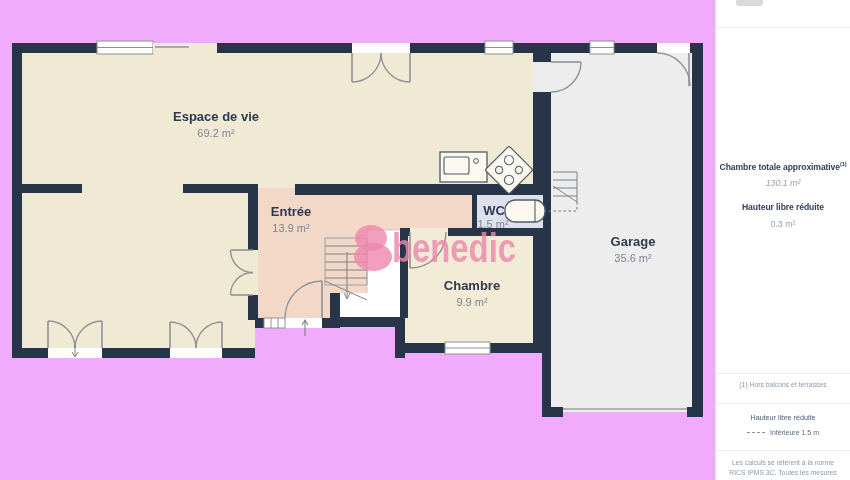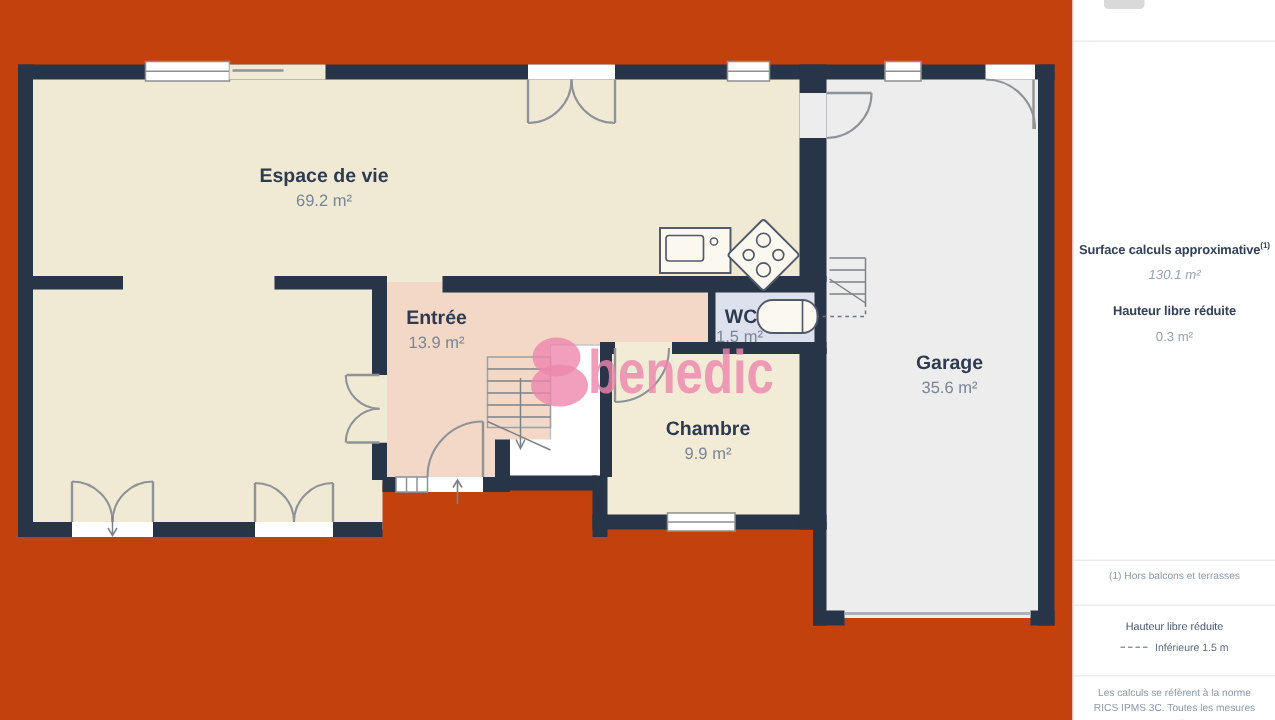--- a/index.html
+++ b/index.html
@@ -1,17 +1,17 @@
 <!DOCTYPE html>
 <html><head>
 <meta charset="utf-8">
 <style>
   html,body{margin:0;padding:0;background:#ffffff;width:850px;height:480px;overflow:hidden;
             font-family:"Liberation Sans", sans-serif;}
-  #stage{position:relative;width:850px;height:480px;background:#c2410c;}
+  #stage{position:relative;width:850px;height:480px;background:#f0abfc;}
   
   #plan{position:absolute;left:0;top:0;width:715px;height:480px;}
   .walls rect{fill:#283447;}
   .frame{fill:#ffffff;stroke:#8f8f8f;stroke-width:1;}
   .arc{fill:none;stroke:#8f9398;stroke-width:1.4;}
   .leaf{stroke:#8f9398;stroke-width:1.6;}
   .steps{stroke:#7d8287;stroke-width:1;fill:none;}
   .dash{stroke:#6d737b;stroke-width:1;stroke-dasharray:2.5 2.5;fill:none;}
   .fixture{fill:#fbf8ef;stroke:#50596a;stroke-width:1.3;}
   .room-name{font-size:13px;font-weight:bold;fill:#2d3a50;text-anchor:middle;}
@@ -201,21 +201,21 @@
       <ellipse class="wm-blob" cx="373" cy="257" rx="19" ry="14" fill="#ee87ac"></ellipse>
       <text class="wm-text" x="392" y="262" textLength="124" lengthAdjust="spacingAndGlyphs" fill="#ee87ac">benedic</text>
     </g>
   </svg>
 
   <div id="sidebar">
     <div class="sb-blob"></div>
     <div class="sb-divider" style="top:27px;"></div>
 
     <div class="sb-title" style="top:161px;">
-      <span>Surface calculs approximative</span><sup>(1)</sup>
+      <span>Chambre totale approximative</span><sup>(1)</sup>
     </div>
     <div class="sb-value" style="top:178px;font-style:italic;">130.1 m²</div>
 
     <div class="sb-title" style="top:202px;">Hauteur libre réduite</div>
     <div class="sb-value" style="top:219px;">0.3 m²</div>
 
     <div class="sb-divider" style="top:373px;"></div>
     <div class="sb-note" style="top:381px;">(1) Hors balcons et terrasses</div>
 
     <div class="sb-divider" style="top:403px;"></div>

